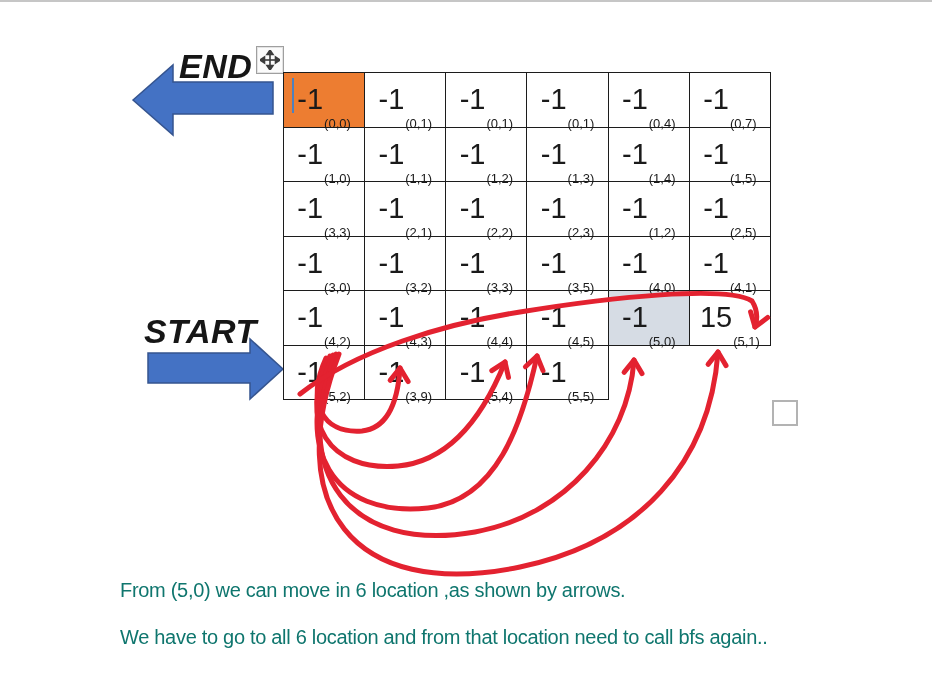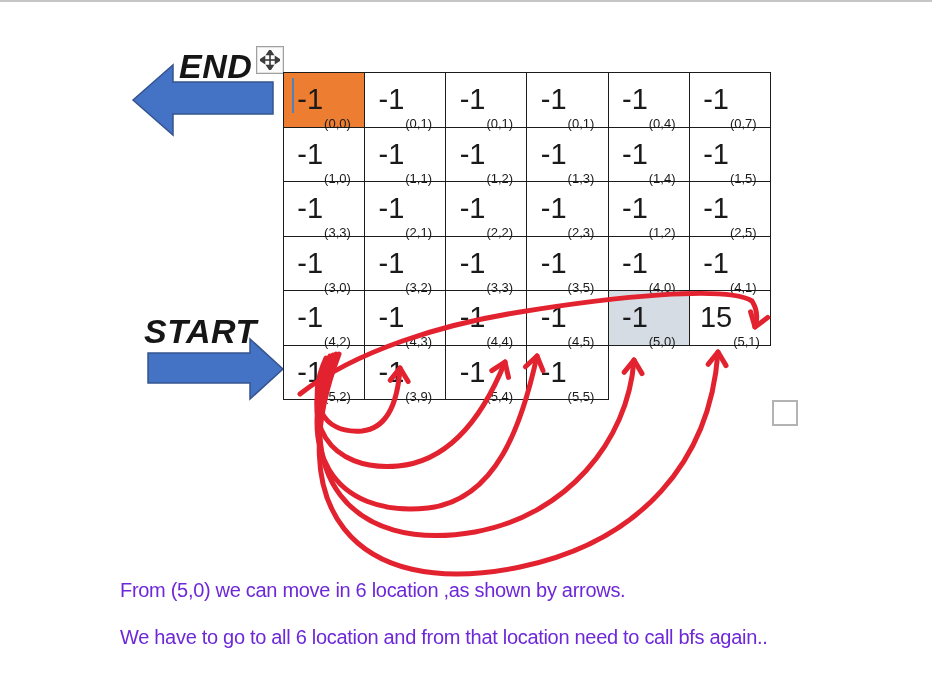--- a/index.html
+++ b/index.html
@@ -41,21 +41,21 @@
   
   #blue-arrows{left:0;top:0;z-index:1;pointer-events:none;}
   #red-arrows{left:0;top:0;z-index:3;pointer-events:none;}
   
   #selection-box{
     left:772px;top:398px;width:22px;height:22px;background:#ffffff;
     border:2px solid #b3b3b3;z-index:2;
   }
   
   .caption{
-    left:120px;font-size:20px;color:#6d28d9;letter-spacing:-0.3px;
+    left:120px;font-size:20px;color:#0f766e;letter-spacing:-0.3px;
     font-family:"Liberation Sans",sans-serif;white-space:nowrap;z-index:1;
   }
   #caption-1{top:577px;}
   #caption-2{top:624px;}
 </style>
 </head>
 <body>
 
 <div class="abs biglabel" id="end-label">END</div>
 <div class="abs" id="move-handle">

